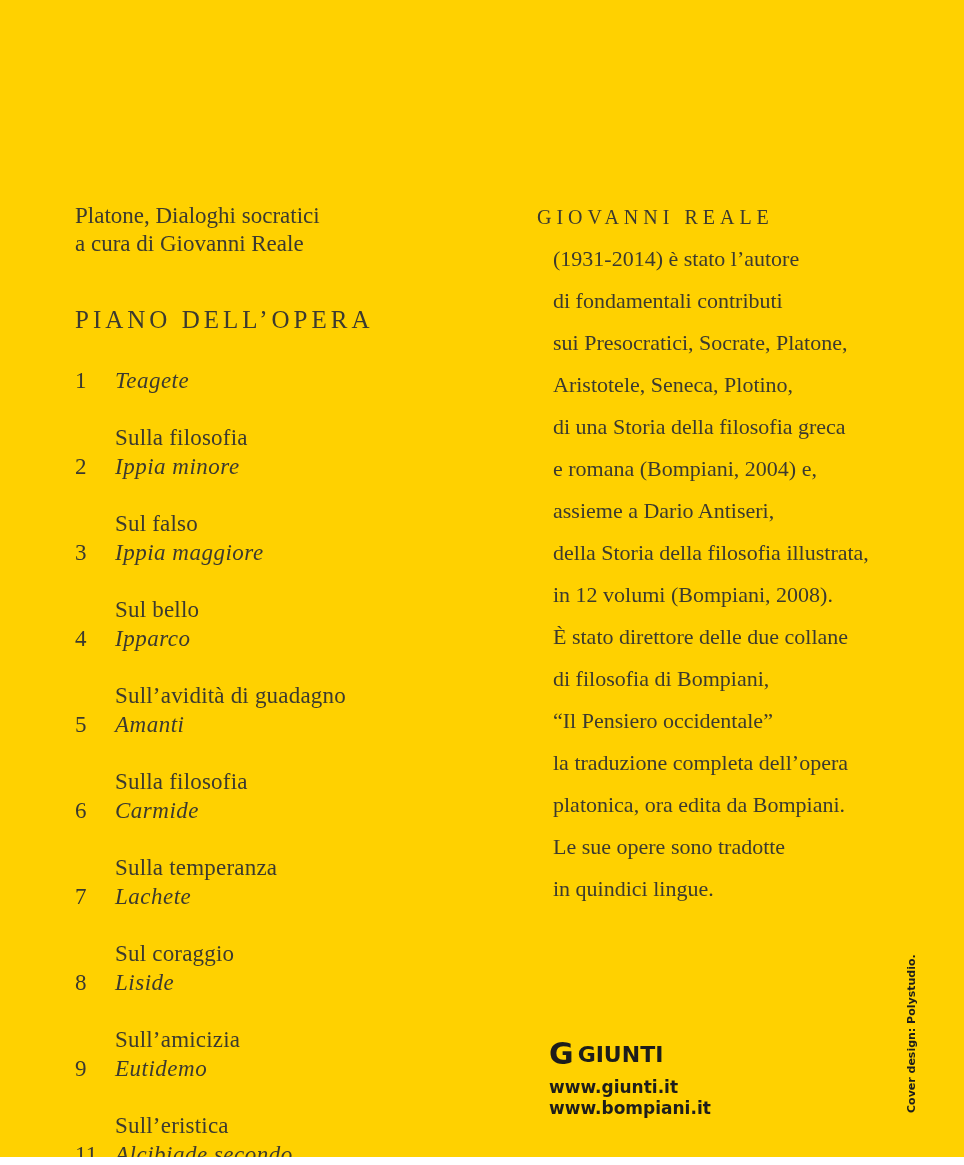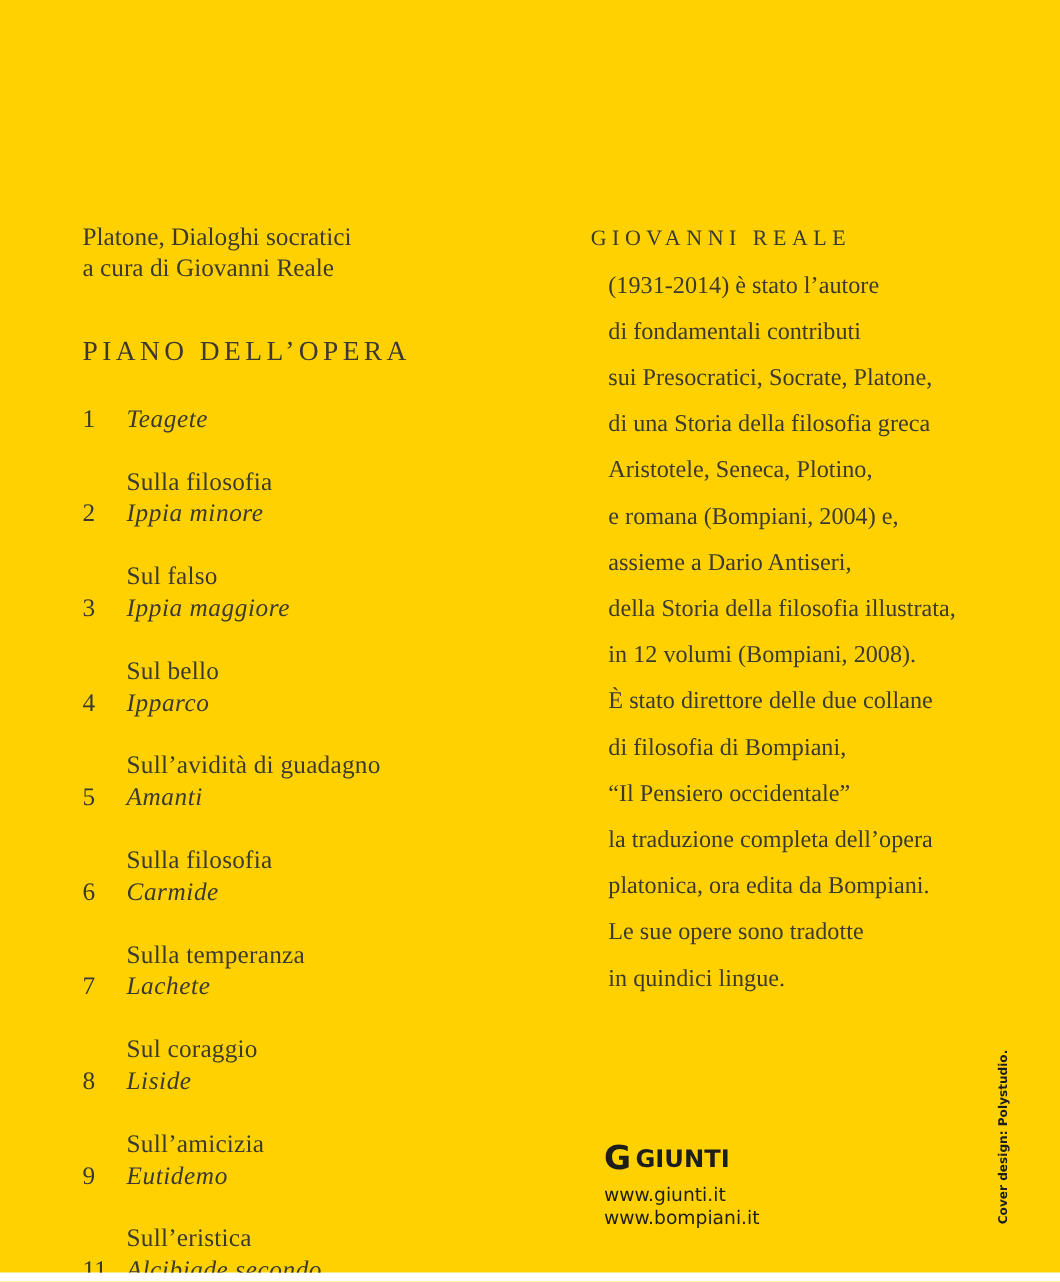--- a/index.html
+++ b/index.html
@@ -53,21 +53,21 @@
   }
   .logo-row { display: flex; align-items: center; gap: 5px; }
   .logo-g {
     font-family: "DejaVu Sans", sans-serif;
     font-weight: bold; font-size: 30px; line-height: 28px;
     letter-spacing: -1px;
   }
   .logo-word {
     font-weight: bold; font-size: 22px; letter-spacing: 0px;
   }
-  .urls { margin-top: 9px; font-weight: normal; font-size: 17px; line-height: 21px; }
+  .urls { margin-top: 9px; font-weight: bold; font-size: 17px; line-height: 21px; }
 
   
   .credit {
     position: absolute; left: 905px; top: 1113px;
     transform: rotate(-90deg); transform-origin: 0 0;
     white-space: nowrap;
     font-family: "DejaVu Sans", sans-serif;
     font-weight: bold; font-size: 11px; color: #1D1D1B;
   }
 
@@ -161,22 +161,22 @@
         </div>
       </div>
   </div>
 
   <div class="right-col serif-text">
     <p class="author-name">GIOVANNI REALE</p>
     <div class="bio">
         <p><span>(1931-2014) è stato l’autore</span></p>
         <p><span>di fondamentali contributi</span></p>
         <p><span>sui Presocratici, Socrate, Platone,</span></p>
+        <p><span>Aristotele, Seneca, Plotino,</span></p>
         <p><span>di una </span><span class="it">Storia della filosofia greca</span></p>
-        <p><span>Aristotele, Seneca, Plotino,</span></p>
         <p><span class="it">e romana</span><span> (Bompiani, 2004) e,</span></p>
         <p><span>assieme a Dario Antiseri,</span></p>
         <p><span>della </span><span class="it">Storia della filosofia</span><span> illustrata,</span></p>
         <p><span>in 12 volumi (Bompiani, 2008).</span></p>
         <p><span>È stato direttore delle due collane</span></p>
         <p><span>di filosofia di Bompiani,</span></p>
         <p><span>“Il Pensiero occidentale”</span></p>
         <p><span>la traduzione completa dell’opera</span></p>
         <p><span>platonica, ora edita da Bompiani.</span></p>
         <p><span>Le sue opere sono tradotte</span></p>

